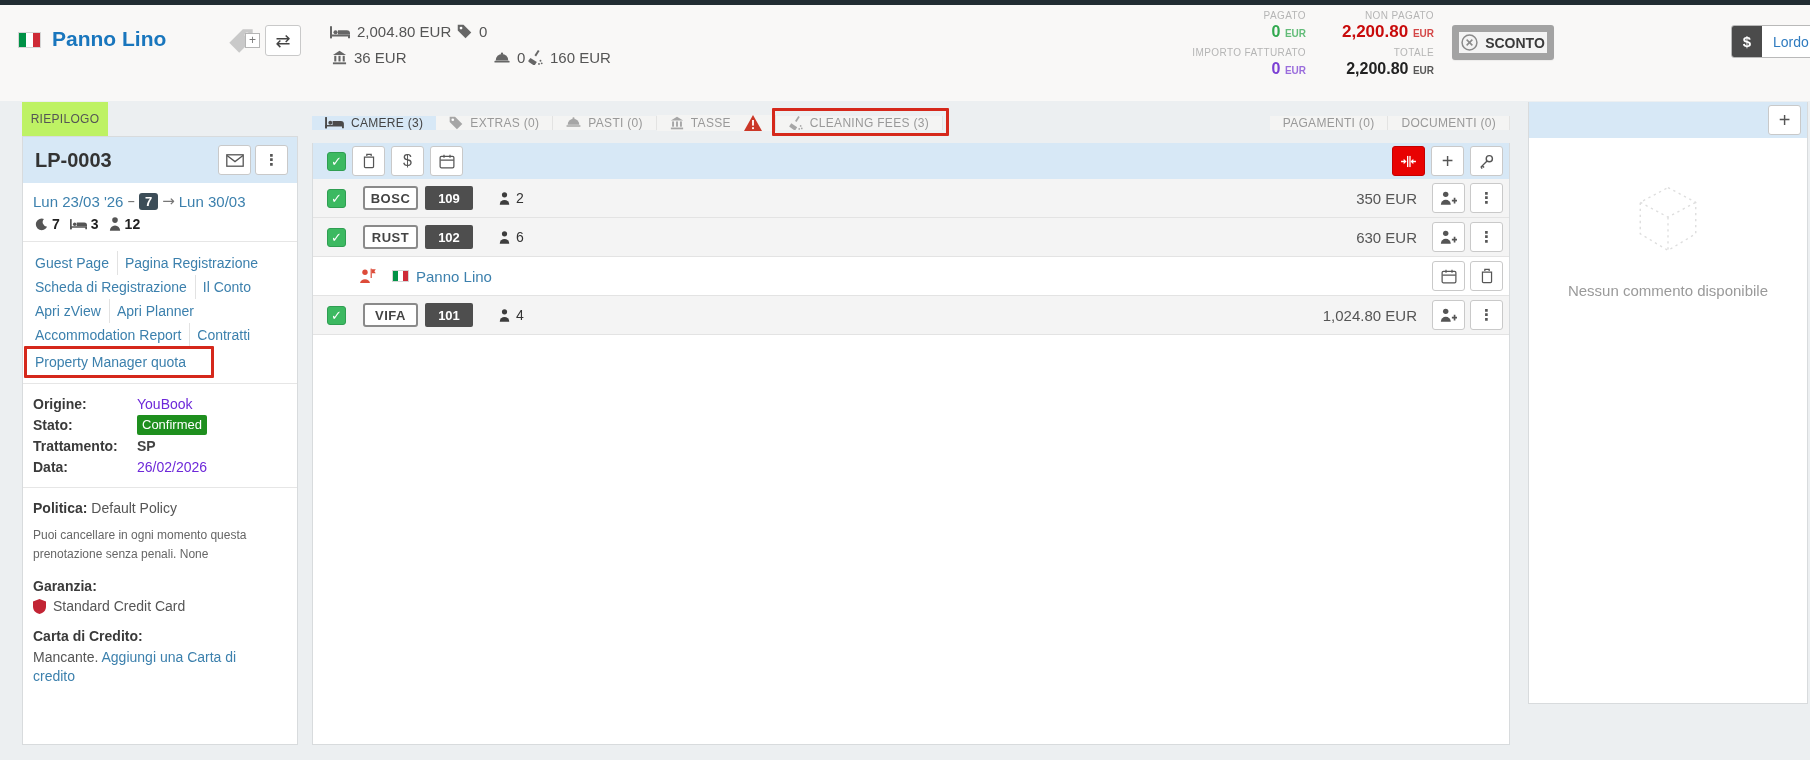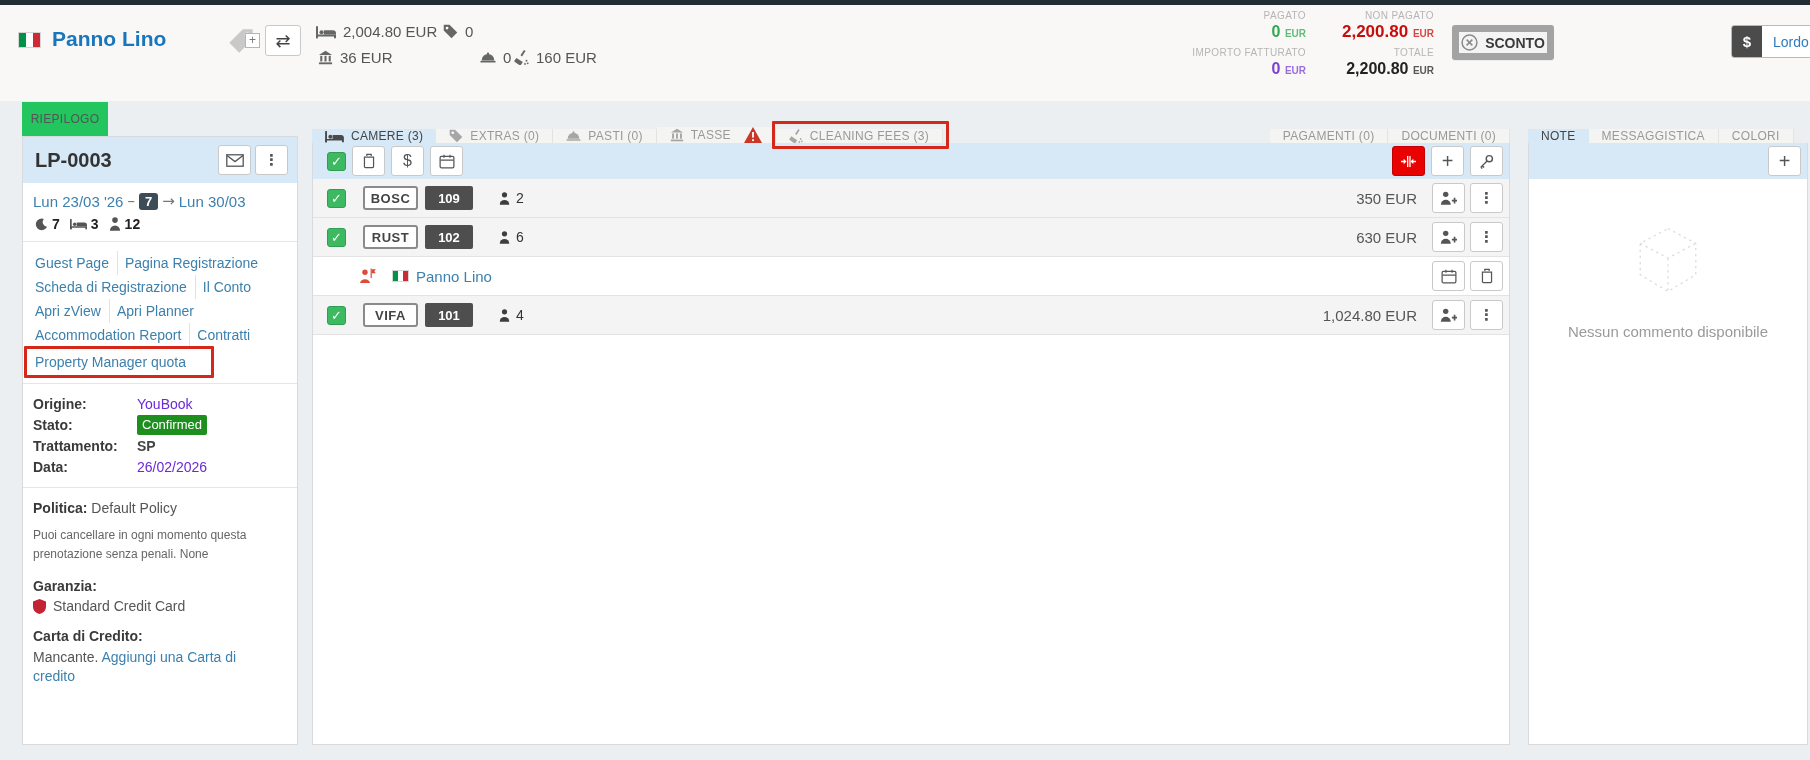--- a/index.html
+++ b/index.html
@@ -19,21 +19,21 @@
   #header .itflag.big { position:absolute; left:18px; top:27px; }
 
   .hbtn { position:absolute; height:31px; display:flex; align-items:center; justify-content:center;
           background:#fff; border:1px solid #c9c9c9; border-radius:3px; color:#555; cursor:pointer; }
   #btn-add-tag { left:221px; top:20px; width:40px; background:transparent; border:none; }
   #btn-add-tag .plusbox { position:absolute; right:1px; top:8px; width:15px; height:15px; background:#fff;
           border:1px solid #b5b5b5; font-size:12px; line-height:13px; text-align:center; color:#777; }
   #btn-swap { left:265px; top:20px; width:36px; font-size:18px; color:#444;
           font-family:"DejaVu Sans",sans-serif; }
 
-  #stats { position:absolute; left:316px; top:16px; width:320px; height:64px; }
+  #stats { position:absolute; left:330px; top:16px; width:320px; height:64px; }
   .stat { position:absolute; display:flex; align-items:center; gap:7px; color:#555; font-size:15px; }
   .stat .ic { color:#666; }
 
   .fin-col { position:absolute; top:4px; text-align:right; }
   #fin-a { left:1148px; width:158px; }
   #fin-b { left:1316px; width:118px; }
   .fin-label { font-size:10px; color:#b5b5b5; letter-spacing:.4px; line-height:13px; }
   .fin-val { font-size:16px; font-weight:bold; line-height:20px; margin-bottom:2px; white-space:nowrap; }
   .fin-val .unit { font-size:10px; font-weight:bold; opacity:.75; }
   .fin-val.green { color:#31a94f; }
@@ -45,21 +45,21 @@
           border:7px solid #a3a3a3; border-radius:3px; display:flex; align-items:center; justify-content:center;
           gap:7px; font-size:14px; font-weight:bold; color:#3a3a3a; cursor:pointer; box-shadow:0 1px 1px rgba(0,0,0,.05); }
   #gross-toggle { position:absolute; left:1731px; top:20px; height:33px; display:flex; border:1px solid #b9b9b9;
           border-radius:3px; overflow:hidden; cursor:pointer; }
   #gross-toggle .seg-dark { width:30px; background:#4b4b4b; color:#fff; font-size:15px; font-weight:bold;
           display:flex; align-items:center; justify-content:center; }
   #gross-toggle .seg-light { background:#fff; color:#2f7bbf; font-size:14px; padding:0 11px;
           display:flex; align-items:center; }
 
   
-  .tabrow { display:flex; align-items:flex-end; height:41px; }
+  .tabrow { display:flex; align-items:center; height:41px; }
   .tab { display:flex; align-items:center; gap:7px; padding:0 13px; font-size:12px; letter-spacing:.3px;
          color:#999; background:#f4f4f3; border-right:1px solid #e3e3e2; cursor:pointer; white-space:nowrap; }
   .tab .ic { color:#a6a6a6; }
   .tab.active { background:#d7e8f6; color:#444; border-right:none; }
   .tab.active .ic { color:#4a4a4a; }
   .spacer { flex:1; }
 
   .panel-body { background:#fff; border:1px solid #d8dbdd; border-top:none; }
   .toolbar { height:36px; background:#d7e8f6; display:flex; align-items:center; padding:0 6px 0 14px; gap:6px; }
 
@@ -71,21 +71,21 @@
           display:inline-flex; align-items:center; justify-content:center; color:#555; cursor:pointer; flex:none; }
   .sbtn.red { background:#e80202; border-color:#c40000; color:#fff; }
   .sbtn .kebab { font-size:15px; font-weight:bold; color:#555; font-family:"DejaVu Sans",sans-serif; }
   .sbtn .dollar { font-size:16px; color:#555; }
   .sbtn .plus { font-size:20px; font-weight:400; color:#555; line-height:18px; }
 
   .annot { position:absolute; border:3px solid #d5281b; border-radius:1px; pointer-events:none; z-index:6; }
 
   
   #sidebar { position:absolute; left:22px; top:102px; width:276px; }
-  #side-tab { width:86px; height:34px; background:#22c55e; display:flex; align-items:center; justify-content:center;
+  #side-tab { width:86px; height:34px; background:#bef264; display:flex; align-items:center; justify-content:center;
           font-size:12px; letter-spacing:.3px; color:#555; cursor:pointer; }
   #side-body { background:#fff; border:1px solid #d8dbdd; height:609px; }
   #lp-head { height:46px; background:#d7e8f6; display:flex; align-items:center; padding:0 9px 0 12px; }
   #lp-code { font-size:20px; font-weight:bold; color:#333; flex:1; }
   #lp-head .sbtn { margin-left:4px; }
   .side-sec { padding:9px 10px; border-bottom:1px solid #e6e6e6; }
   .dates-line { display:flex; align-items:center; gap:4px; font-size:15px; }
   .date-link { color:#3c80ad; cursor:pointer; text-decoration:none; }
   .dash, .arrow { color:#777; font-family:"DejaVu Sans",sans-serif; }
   .n-badge { background:#3c4d58; color:#fff; font-size:13px; font-weight:bold; padding:1px 6px; border-radius:3px; cursor:pointer; }
@@ -585,31 +585,20 @@
             </svg>
         </span>
         <span class="sbtn">
           <span class="kebab">⋮</span>
         </span>
       </div>
     </div>
   </div>
 
   <div id="notespanel">
-    <div class="tabrow">
-      <div class="tab active">
-        <span>NOTE</span>
-      </div>
-      <div class="tab">
-        <span>MESSAGGISTICA</span>
-      </div>
-      <div class="tab">
-        <span>COLORI</span>
-      </div>
-    </div>
     <div class="panel-body">
       <div class="toolbar">
         <div class="spacer"></div>
         <span class="sbtn">
           <span class="plus">+</span>
         </span>
       </div>
       <div class="empty-state">
         <svg class="ic" width="74" height="74">
             <use href="#i-cube"></use>

